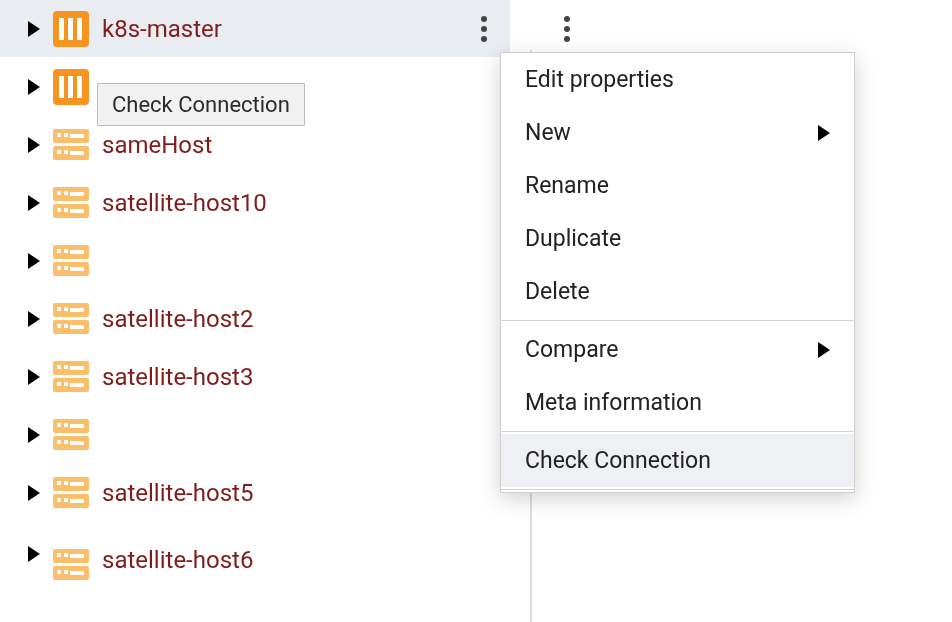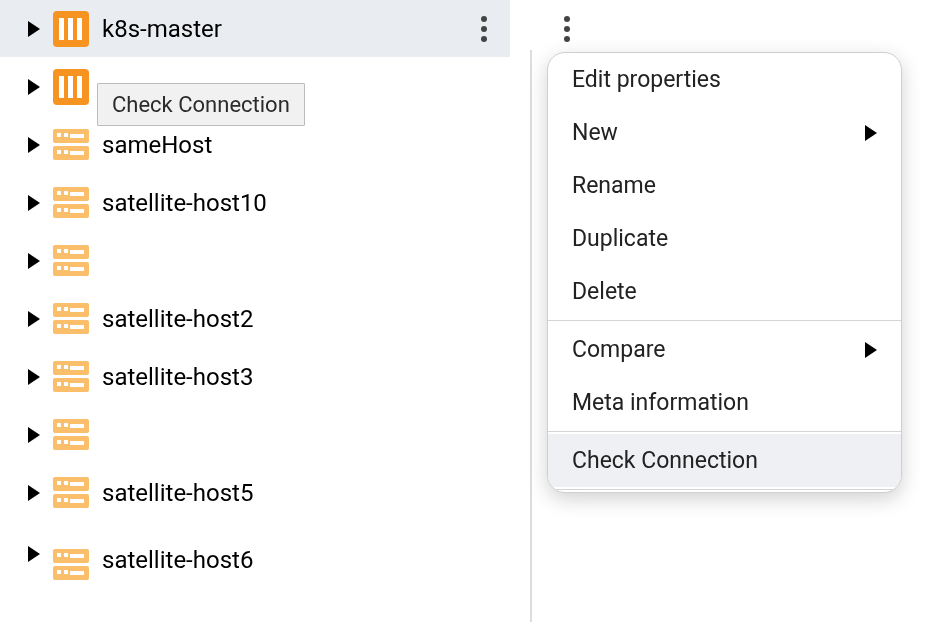--- a/index.html
+++ b/index.html
@@ -104,21 +104,21 @@
       position: absolute;
       right: 5px;
       top: 5px;
       width: 14px;
       height: 4px;
       background: #ffffff;
     }
 
     .node-label {
       font-size: 24px;
-      color: #000000;
+      color: #7f1d1d;
       white-space: nowrap;
     }
 
     .more-btn {
       position: absolute;
       right: 12px;
       top: 50%;
       transform: translateY(-50%);
       width: 28px;
       height: 36px;
@@ -171,25 +171,24 @@
     }
 
     
     .context-menu {
       position: absolute;
       left: 500px;
       top: 52px;
       width: 355px;
       background: #ffffff;
       border: 1px solid #cfcfcf;
-      border-radius: 18px;
+      border-radius: 0;
       box-shadow: 0 6px 20px rgba(0,0,0,0.18);
       overflow: hidden;
       z-index: 10;
-      margin-left: 47px;
     }
     .menu-item {
       padding: 13px 24px 13px 24px;
       font-size: 23px;
       color: #222;
       display: flex;
       align-items: center;
       justify-content: space-between;
       cursor: pointer;
     }

